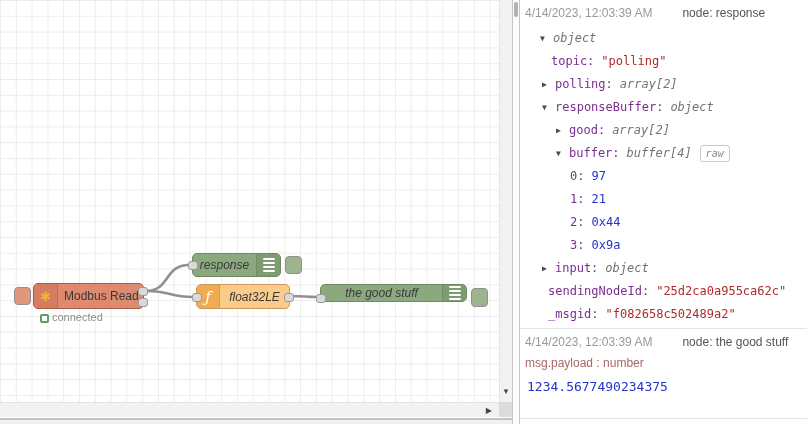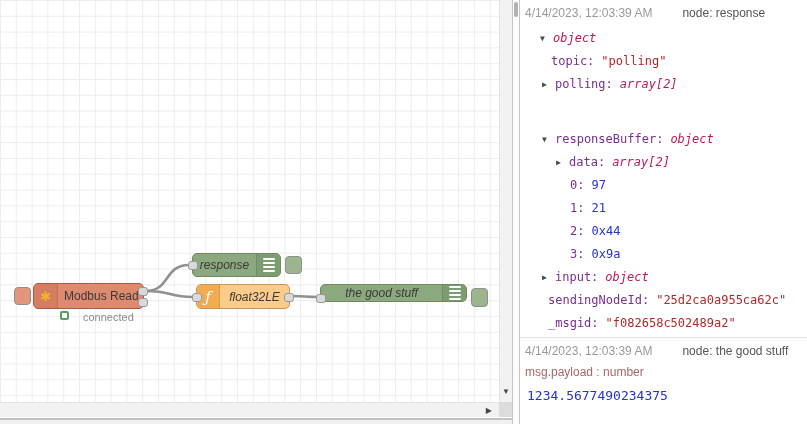--- a/index.html
+++ b/index.html
@@ -38,21 +38,21 @@
   .lines-icon { display:flex; flex-direction:column; gap:2px; }
   .lines-icon i { display:block; width:12px; height:2px; background:#fff; border-radius:1px; }
 
   .port { position:absolute; width:10px; height:9px; background:#d9d9d9;
           border:1px solid #999; border-radius:3px; }
   .nbutton { position:absolute; border:1px solid #8f8f8f; border-radius:4px; }
   .btn-modbus { left:14px; top:287px; width:17px; height:18px; background:#e2967b; }
   .btn-response { left:285px; top:256px; width:17px; height:18px; background:#9cb58f; }
   .btn-good { left:471px; top:288px; width:17px; height:19px; background:#9cb58f; }
 
-  .status { position:absolute; left:40px; top:311px; display:flex; align-items:flex-start; gap:14px;margin-left:20px; }
+  .status { position:absolute; left:40px; top:311px; display:flex; align-items:flex-end; gap:3px; }
   .status-dot { width:9px; height:9px; border:2px solid #56a05c; background:#fff; border-radius:2px; }
   .status-text { font-size:11px; color:#8b8b8b; }
 
   
   .vscroll { position:absolute; left:499px; top:0; width:13px; height:402px;
              background:#f2f2f2; border-left:1px solid #e3e3e3; }
   .vscroll .arrow { position:absolute; bottom:6px; left:0; right:0; text-align:center;
                     font-size:8px; color:#444; }
   .hscroll { position:absolute; left:0; top:402px; width:499px; height:15px;
              background:#f2f2f2; border-top:1px solid #e3e3e3; }
@@ -73,21 +73,21 @@
   .dmeta { display:flex; gap:30px; font-size:12px; padding-left:5px; margin-bottom:7px; }
   .dmeta .date { color:#999; }
   .dmeta .nodename { color:#555; }
   .dtopic { font-size:12px; color:#a66; padding-left:5px; margin-bottom:5px; }
   .dtree { font-family:"DejaVu Sans Mono", monospace; font-size:12px; color:#333; }
   .trow { line-height:23px; height:23px; white-space:nowrap; }
   .tri { display:inline-block; width:13px; font-size:8px; color:#4a4a4a; vertical-align:1px; }
   .tkey { color:#792e90; margin-right:7px; }
   .v-string { color:#b02a2a; }
   .v-number { color:#2432d0; }
-  .v-type { font-style:italic; color:#be185d; }
+  .v-type { font-style:italic; color:#737373; }
   .raw-btn { display:inline-block; margin-left:8px; padding:0 5px; border:1px solid #c9c9c9;
              border-radius:3px; font-size:10px; font-style:italic; color:#888;
              background:#fff; line-height:15px; }
   .dvalue { font-family:"DejaVu Sans Mono", monospace; font-size:13px; color:#2432d0;
             padding:4px 0 12px 7px; }
   .dmsg2 { padding-bottom:12px; }
 </style>
 </head>
 <body>
 
@@ -172,25 +172,28 @@
       <div class="dtree">
         <div class="trow" style="padding-left:20px;">
           <span class="tri">▼</span><span class="v-type">object</span>
         </div>
         <div class="trow" style="padding-left:31px;">
           <span class="tkey">topic:</span><span class="v-string">"polling"</span>
         </div>
         <div class="trow" style="padding-left:22px;">
           <span class="tri">▶</span><span class="tkey">polling:</span><span class="v-type">array[2]</span>
         </div>
-        <div class="trow" style="padding-left:22px;margin-top:32px;">
+        <div class="trow" style="padding-left:22px;">
           <span class="tri">▼</span><span class="tkey">responseBuffer:</span><span class="v-type">object</span>
         </div>
         <div class="trow" style="padding-left:36px;">
-          <span class="tri">▶</span><span class="tkey">data:</span><span class="v-type">array[2]</span>
+          <span class="tri">▶</span><span class="tkey">good:</span><span class="v-type">array[2]</span>
+        </div>
+        <div class="trow" style="padding-left:36px;">
+          <span class="tri">▼</span><span class="tkey">buffer:</span><span class="v-type">buffer[4]</span><span class="raw-btn">raw</span>
         </div>
         <div class="trow" style="padding-left:50px;">
           <span class="tkey">0:</span><span class="v-number">97</span>
         </div>
         <div class="trow" style="padding-left:50px;">
           <span class="tkey">1:</span><span class="v-number">21</span>
         </div>
         <div class="trow" style="padding-left:50px;">
           <span class="tkey">2:</span><span class="v-number">0x44</span>
         </div>

